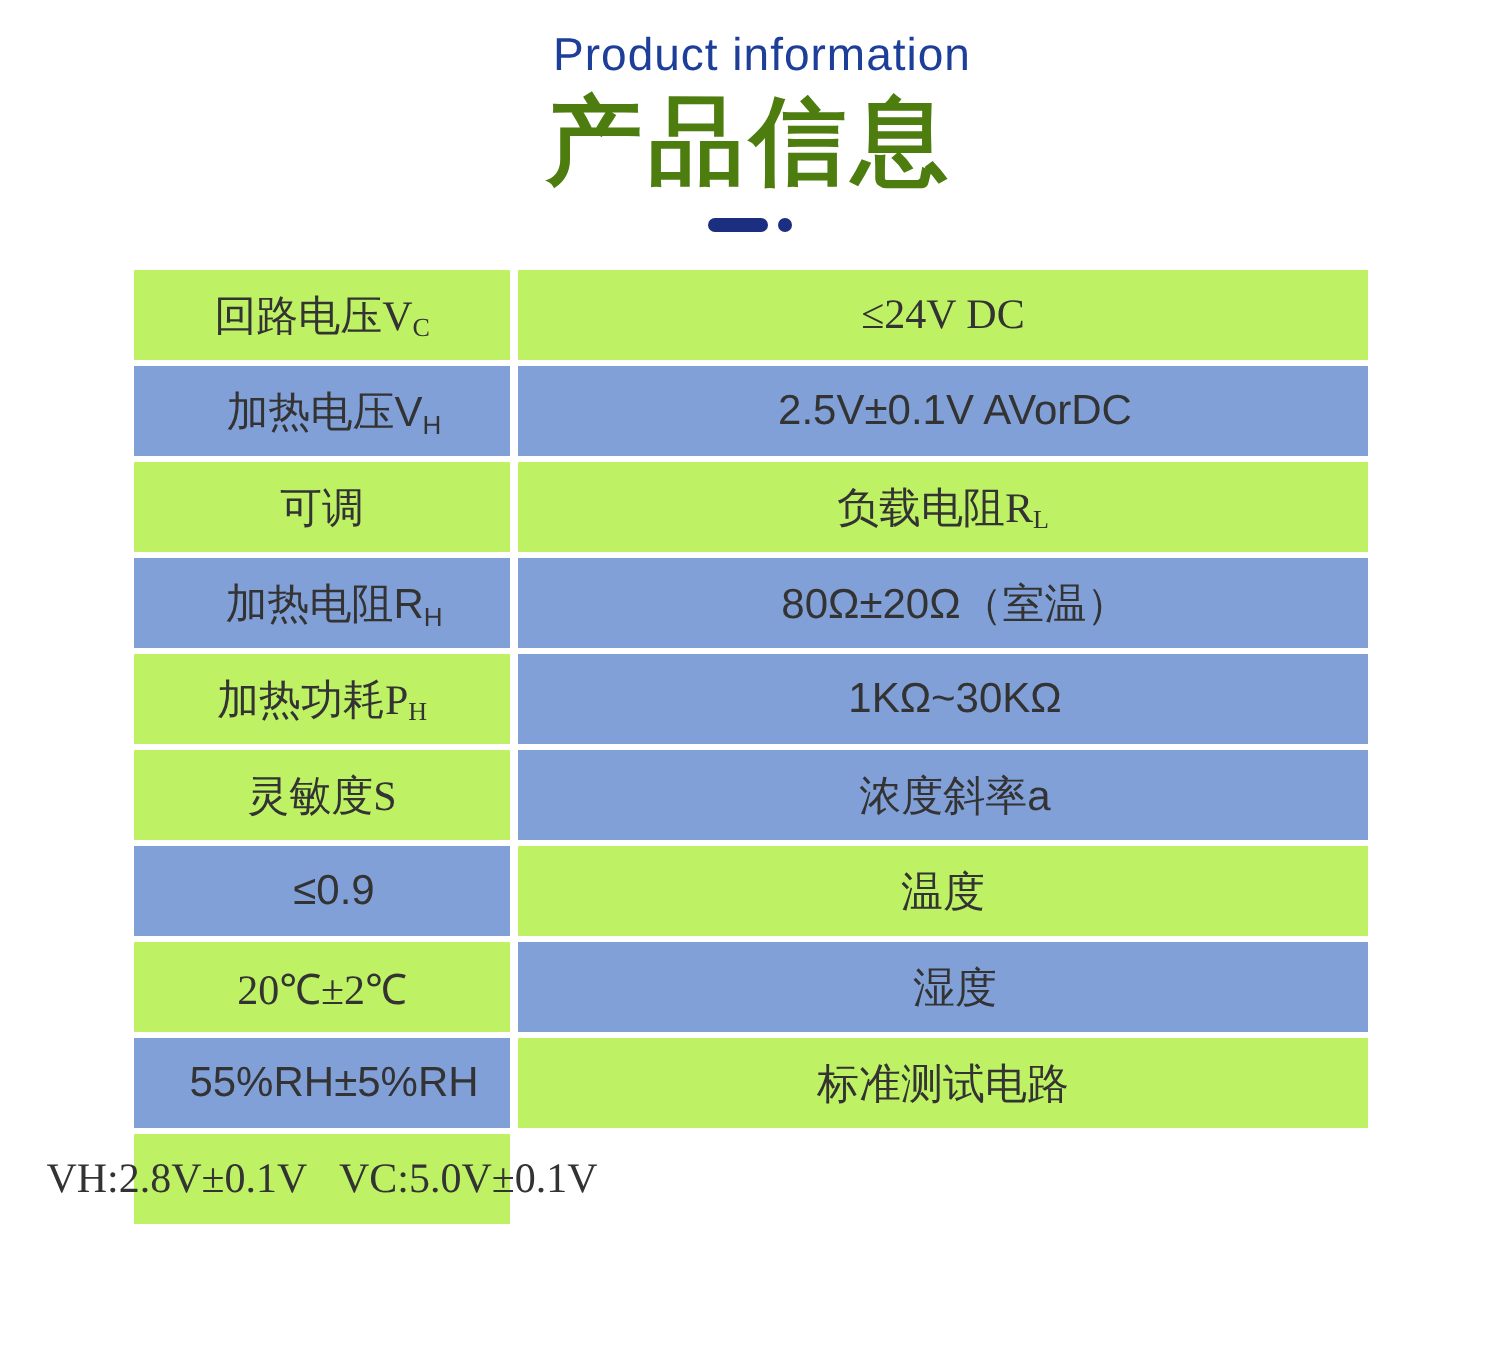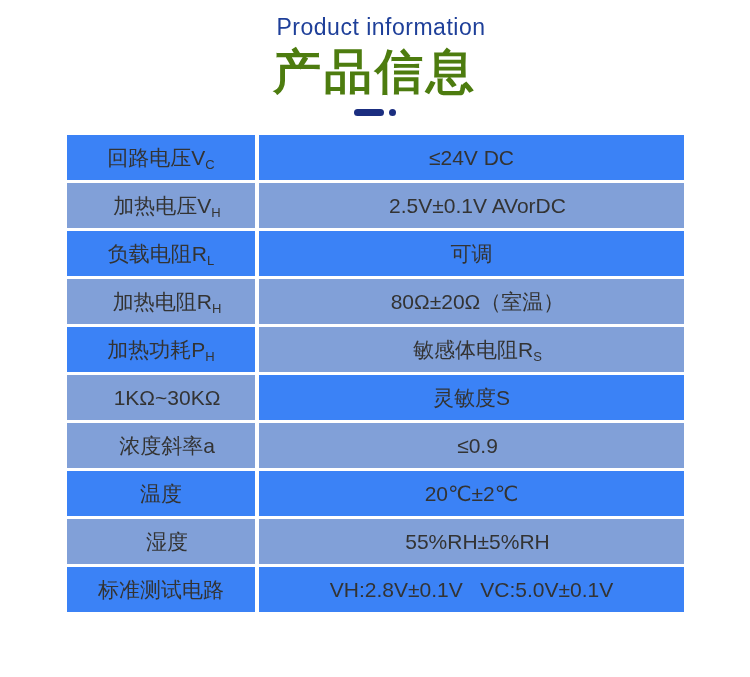--- a/index.html
+++ b/index.html
@@ -61,21 +61,21 @@
   }
   .cell {
     height: 45px;
     display: flex;
     align-items: center;
     justify-content: center;
     font-size: 21px;
     color: #333333;
     white-space: pre;
   }
-  .row-light { background: #3b82f6; }
+  .row-light { background: #bef264; font-family: Liberation Serif, serif; }
   .row-blue  { background: #81a0d8; padding-left: 12px; }
   .sub {
     font-size: 0.62em;
     align-self: flex-end;
     padding-bottom: 8px;
   }
 </style>
 </head>
 <body>
 
@@ -89,29 +89,28 @@
 </div>
 
 <div class="spec-table">
 
   <div class="cell row-light"><span>回路电压V</span><span class="sub">C</span></div>
   <div class="cell row-light">≤24V DC</div>
 
   <div class="cell row-blue"><span>加热电压V</span><span class="sub">H</span></div>
   <div class="cell row-blue">2.5V±0.1V AVorDC</div>
 
+  <div class="cell row-light">可调</div>
   <div class="cell row-light"><span>负载电阻R</span><span class="sub">L</span></div>
-  <div class="cell row-light">可调</div>
 
   <div class="cell row-blue"><span>加热电阻R</span><span class="sub">H</span></div>
   <div class="cell row-blue">80Ω±20Ω（室温）</div>
 
   <div class="cell row-light"><span>加热功耗P</span><span class="sub">H</span></div>
 
-  <div class="cell row-blue"><span>敏感体电阻R</span><span class="sub">S</span></div>
   <div class="cell row-blue">1KΩ~30KΩ</div>
 
   <div class="cell row-light"><span>灵敏度S</span><span class="sub"></span></div>
 
   <div class="cell row-blue"><span>浓度斜率a</span><span class="sub"></span></div>
   <div class="cell row-blue">≤0.9</div>
 
   <div class="cell row-light"><span>温度</span><span class="sub"></span></div>
   <div class="cell row-light">20℃±2℃</div>
 

